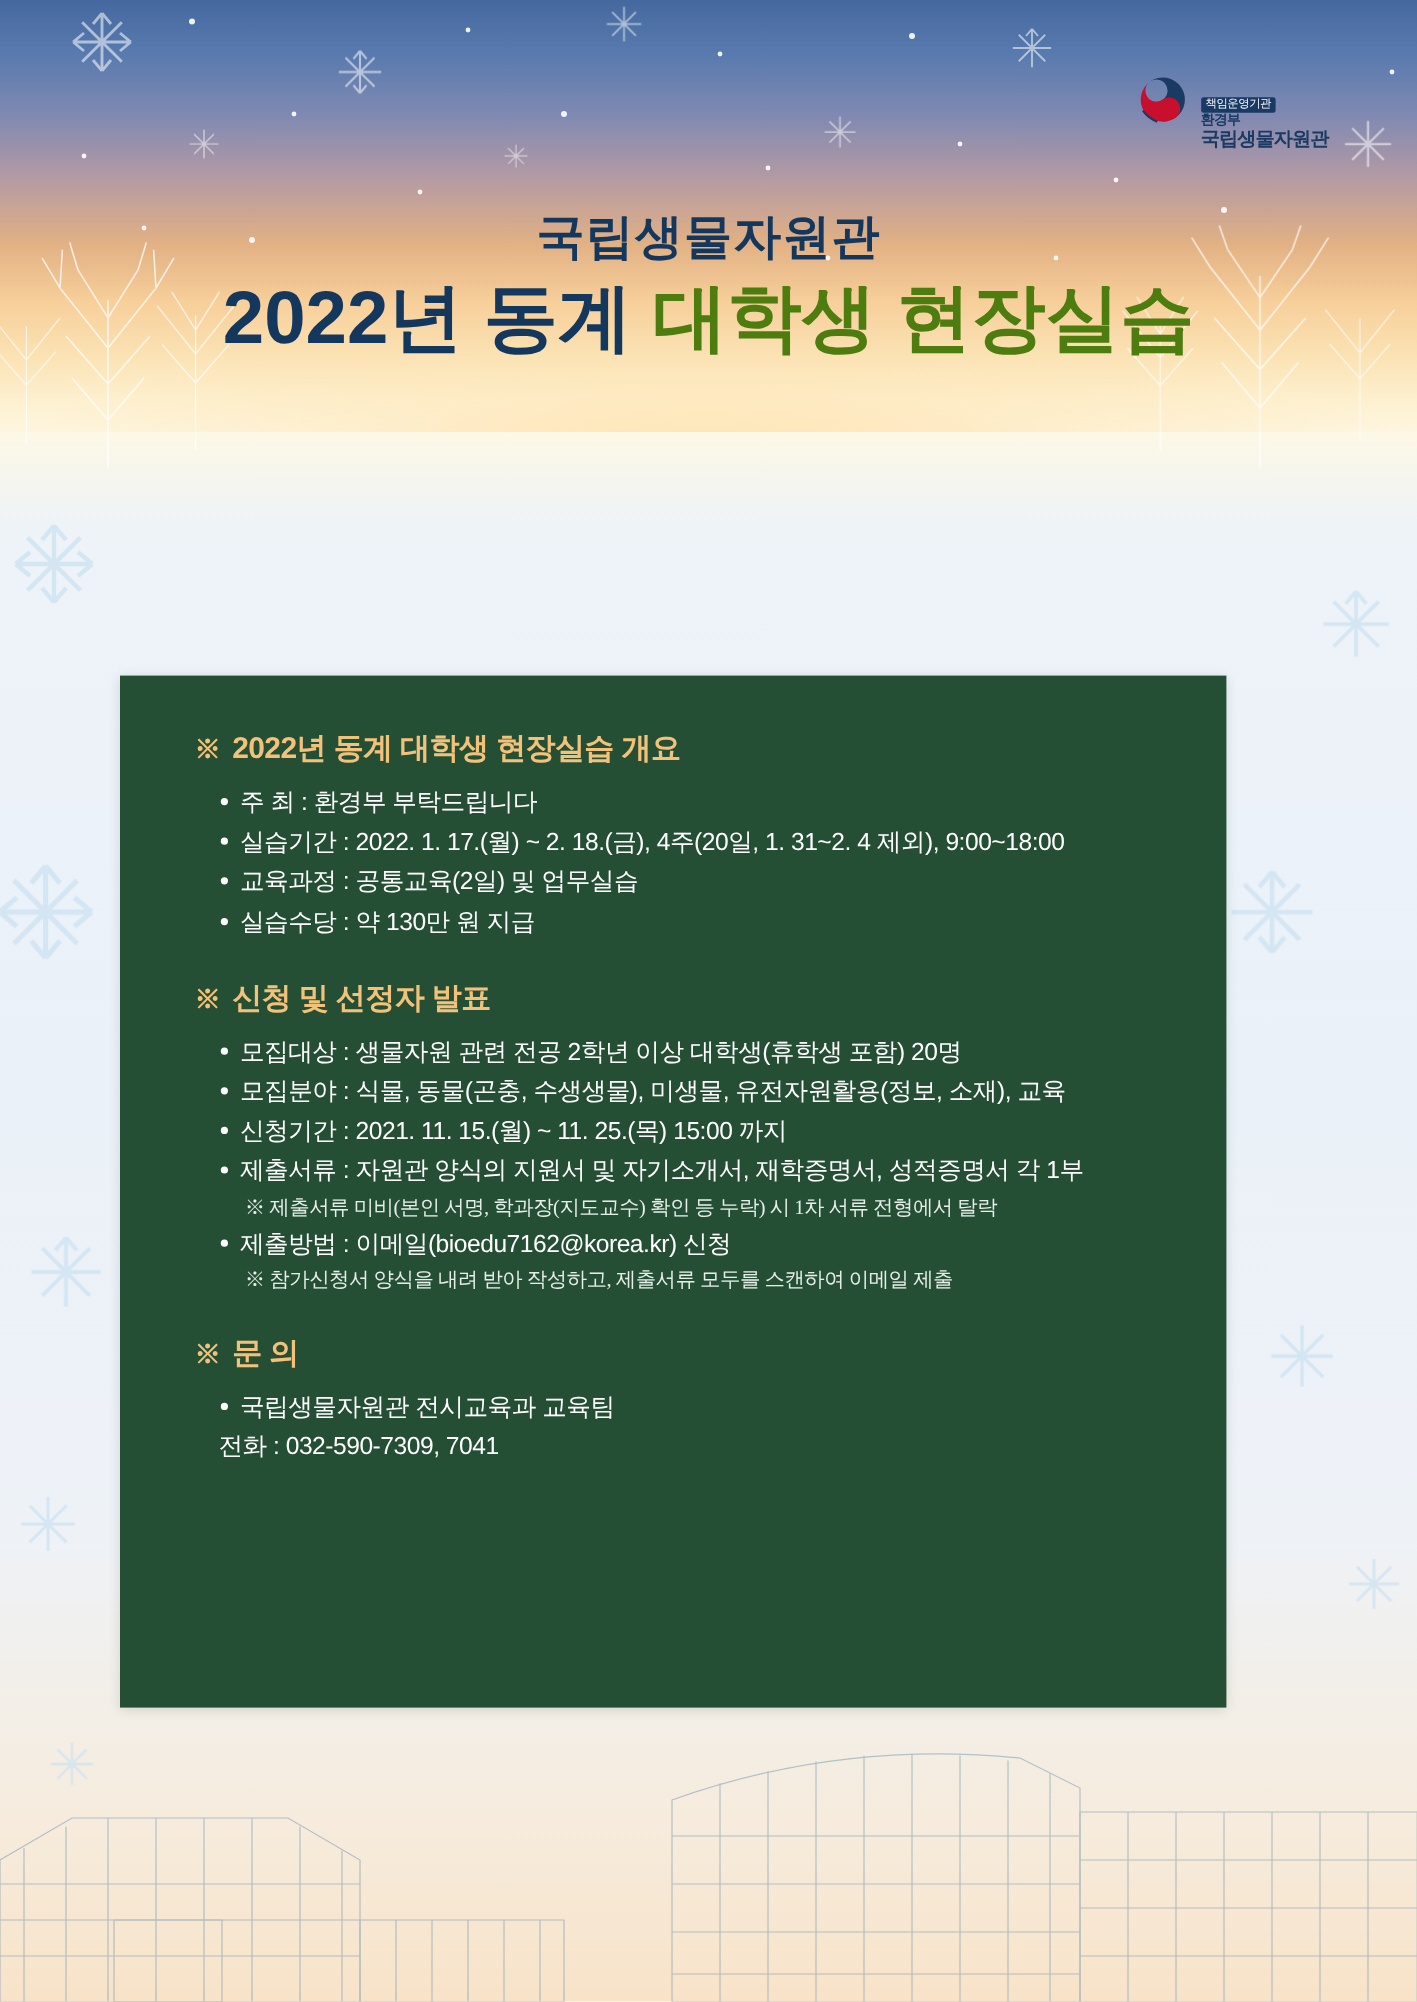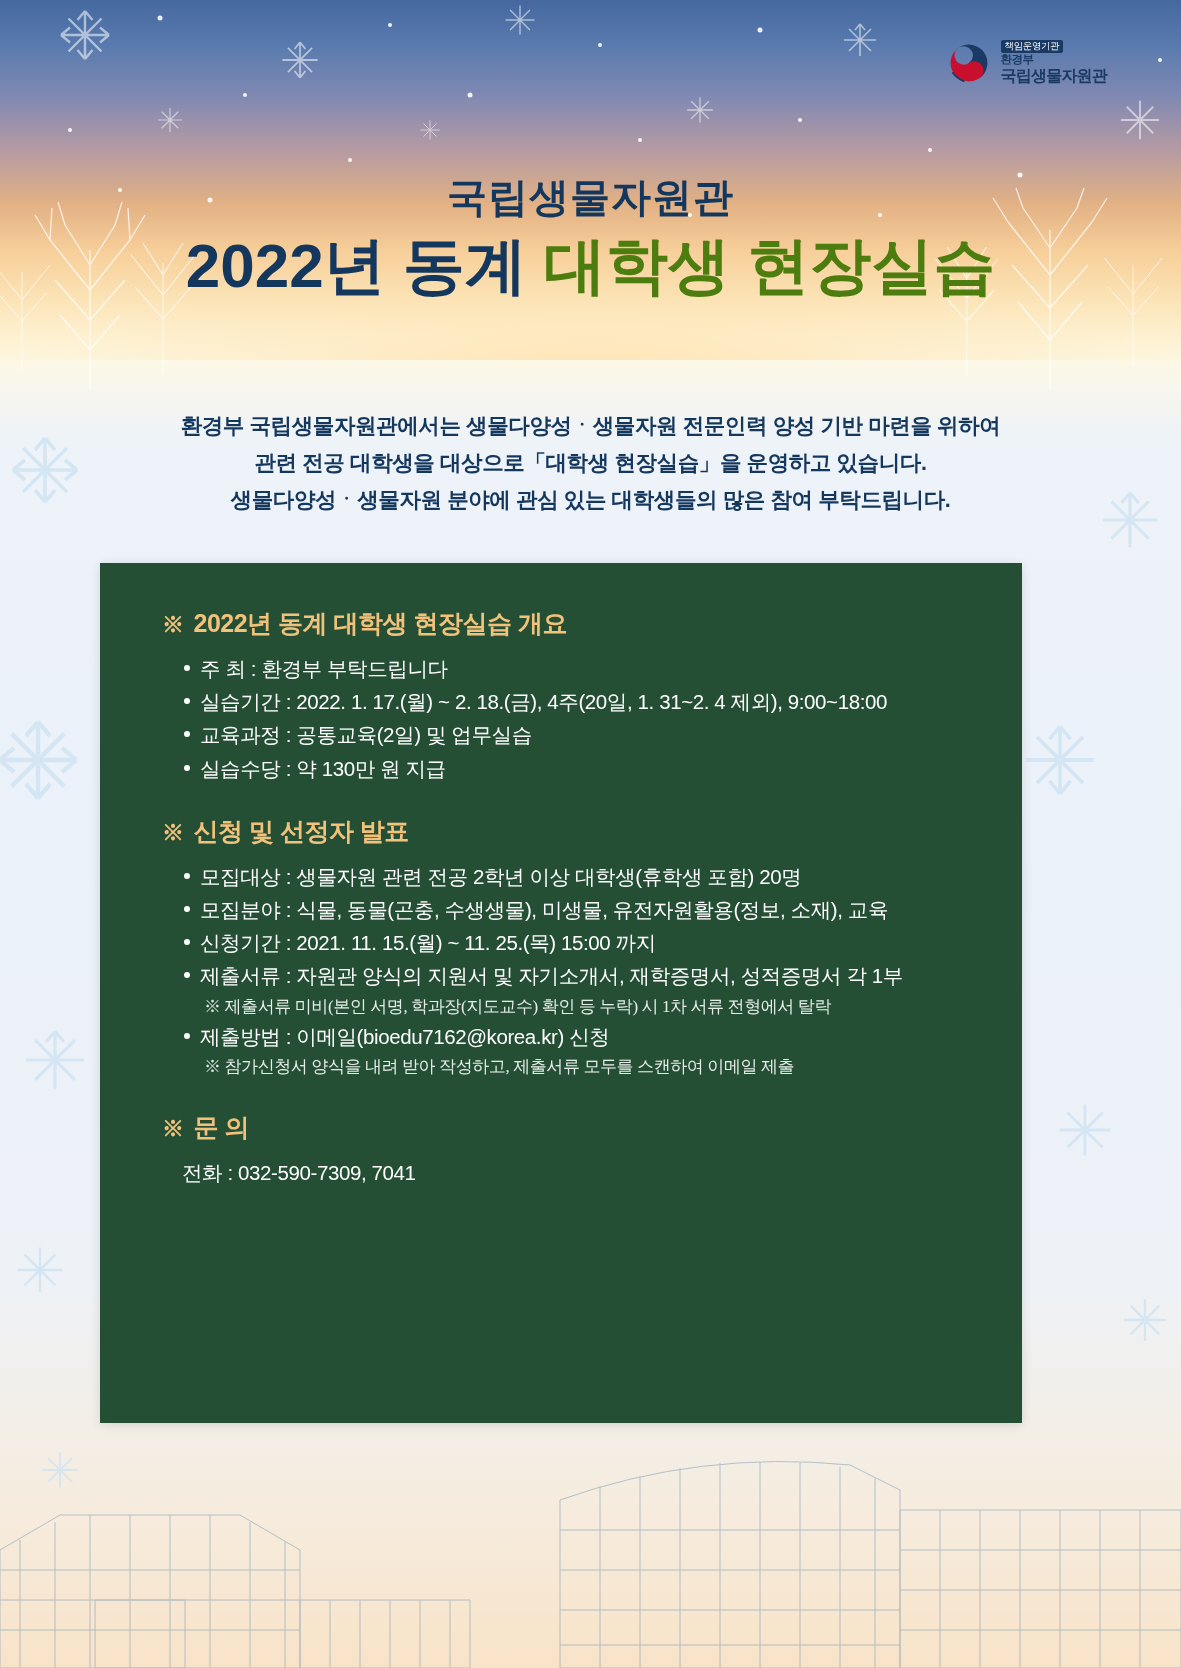--- a/index.html
+++ b/index.html
@@ -109,20 +109,21 @@
     color: #1a3a63;
   }
   .logo-text .l1 {
     font-size: 9.5px;
     background: #1a3a63;
     color: #ffffff;
     padding: 1px 4px;
     border-radius: 2px;
     align-self: flex-start;
     letter-spacing: -0.4px;
+    margin-top: 41px;
   }
   .logo-text .l2 {
     font-size: 11.5px;
     font-weight: bold;
     margin-top: 0;
     letter-spacing: -0.5px;
   }
   .logo-text .l3 {
     font-size: 16px;
     font-weight: bold;
@@ -384,25 +385,20 @@
       <span class="l2">환경부</span>
       <span class="l3">국립생물자원관</span>
     </div>
   </div>
 
   <div class="title-block">
     <div class="title-sub">국립생물자원관</div>
     <div class="title-main"><span>2022년 동계 </span><span class="accent">대학생 현장실습</span></div>
   </div>
 
-  <div class="intro">
-    <div>환경부 국립생물자원관에서는 생물다양성ㆍ생물자원 전문인력 양성 기반 마련을 위하여</div>
-    <div>관련 전공 대학생을 대상으로「대학생 현장실습」을 운영하고 있습니다.</div>
-    <div>생물다양성ㆍ생물자원 분야에 관심 있는 대학생들의 많은 참여 부탁드립니다.</div>
-  </div>
 
   <div class="board">
 
     <div class="sec">
       <div class="sec-head">
         <span class="mark">※</span>
         <span>2022년 동계 대학생 현장실습 개요</span>
       </div>
       <ul class="items">
         <li>주      최 : 환경부 부탁드립니다</li>
@@ -430,17 +426,20 @@
           <span class="note">※ 참가신청서 양식을 내려 받아 작성하고, 제출서류 모두를 스캔하여 이메일 제출</span>
         </li>
       </ul>
     </div>
 
     <div class="sec">
       <div class="sec-head">
         <span class="mark">※</span>
         <span>문     의</span>
       </div>
+      <ul class="items">
+        <li>국립생물자원관 전시교육과 교육팀</li>
+      </ul>
       <div class="contact-line">전화 : 032-590-7309, 7041</div>
     </div>
 
   </div>
 </div>
 
 </body></html>

